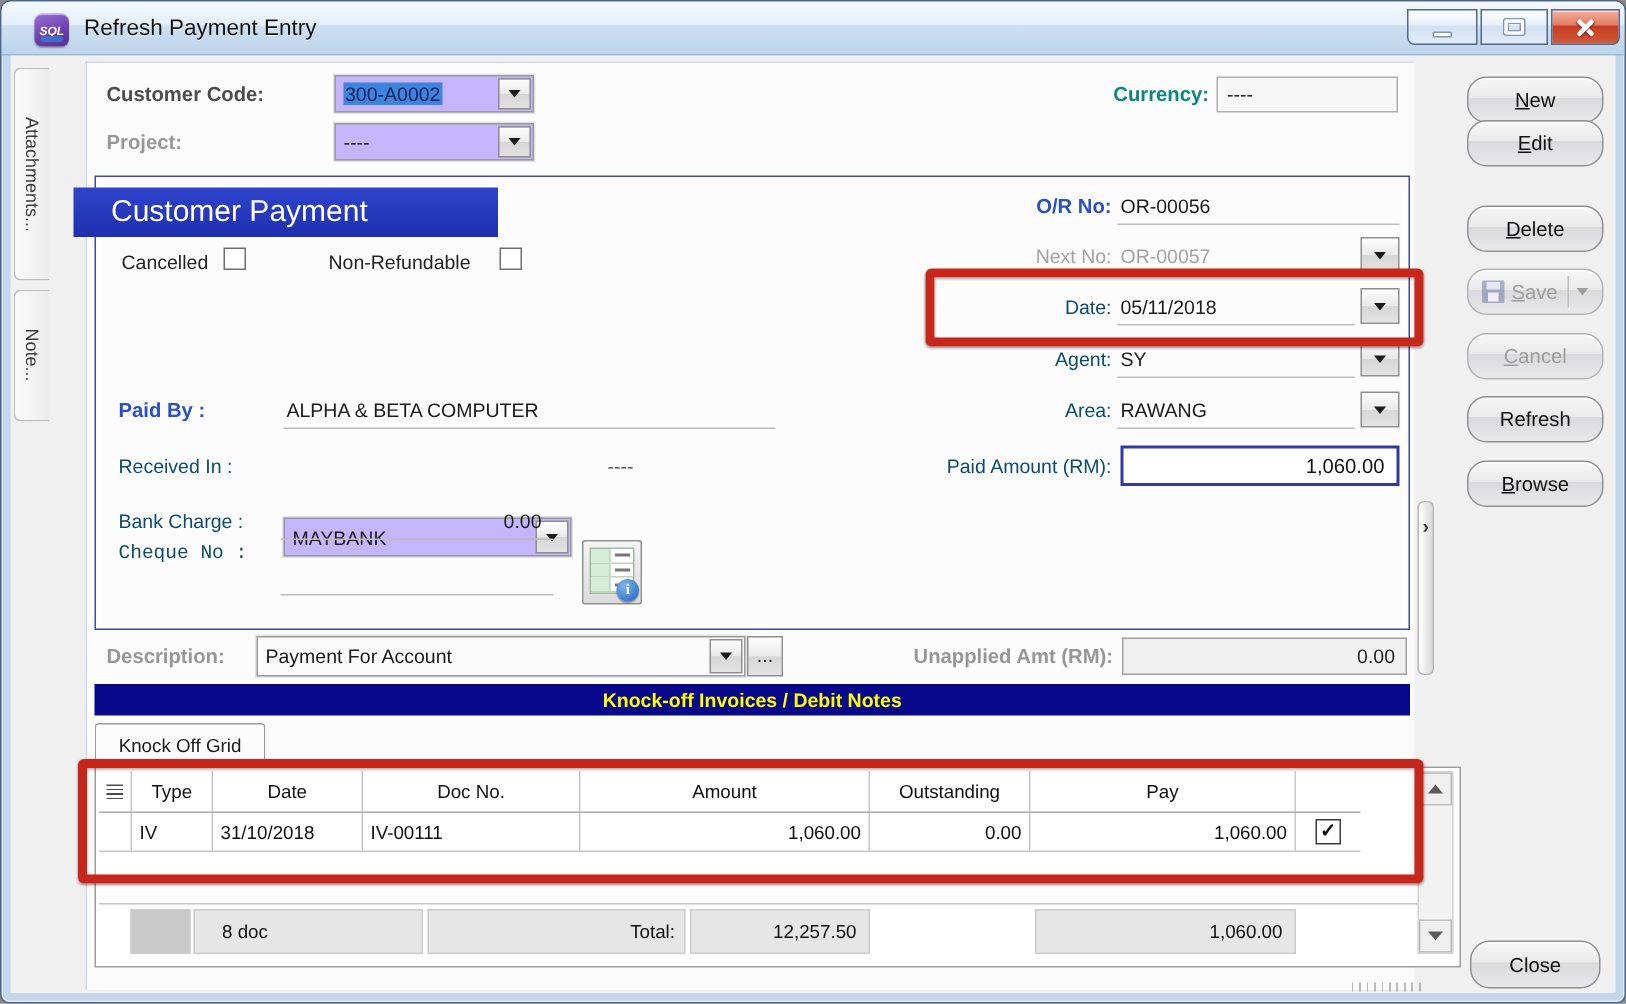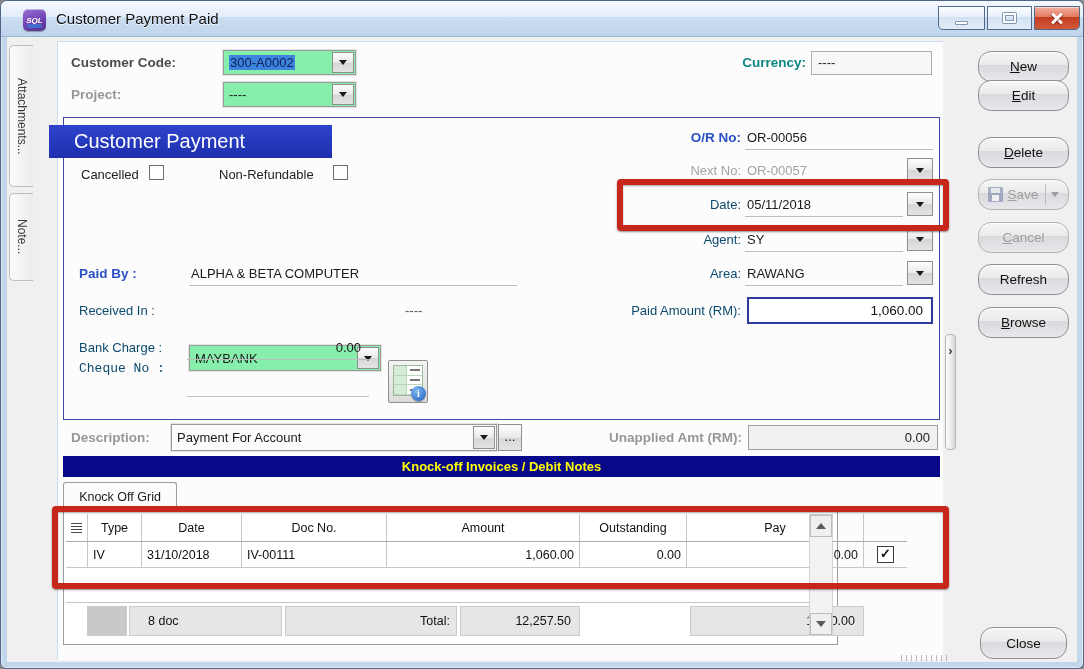--- a/index.html
+++ b/index.html
@@ -58,21 +58,21 @@
   .lbl-blue-b{ position:absolute; font-size:13.5px; color:#2b4fc4; font-weight:bold; }
   .lbl-gray-b{ position:absolute; font-size:13.5px; color:#979797; font-weight:bold; }
   .lbl-gray  { position:absolute; font-size:13px; color:#a3a3a3; }
   .lbl-dark-b{ position:absolute; font-size:13.5px; color:#4c4c4c; font-weight:bold; }
   .lbl-teal-b{ position:absolute; font-size:13.5px; color:#0e8585; font-weight:bold; }
   .val { position:absolute; font-size:13px; color:#1a1a1a; }
   .r { text-align:right; }
   .uline { border-bottom:1px solid #bdbdbd; position:absolute; }
 
   
-  .combo { position:absolute; background:#86efac; border:1px solid #9a9a9a;
+  .combo { position:absolute; background:#c4b5fd; border:1px solid #9a9a9a;
            box-shadow:0 0 0 1px #e3e3e3; }
   .combo .ctext { position:absolute; left:3px; top:2px; bottom:2px; right:25px; font-size:13px;
            color:#1a1a1a; display:flex; align-items:center; padding-left:2px; overflow:hidden; white-space:nowrap; }
   .ctext.sel span { background:#3d84dd; color:#0d1f5c; padding:0 1px; }
   .dd { position:absolute; right:1px; top:1px; bottom:1px; width:22px;
            background:linear-gradient(180deg,#fdfdfd,#e9e9e9 50%,#d6d6d6 51%,#e3e3e3);
            border:1px solid #8f8f8f; display:flex; align-items:center; justify-content:center; cursor:pointer; }
   .tri { width:0; height:0; border-left:4px solid transparent; border-right:4px solid transparent; border-top:5px solid #1a1a1a; }
   .dd-solo { position:absolute; width:26px; height:24px;
            background:linear-gradient(180deg,#fdfdfd,#e9e9e9 50%,#d6d6d6 51%,#e3e3e3);
@@ -112,21 +112,21 @@
            border:1px solid #9f9f9f; font-size:13px; color:#222; display:flex; align-items:center;
            justify-content:flex-end; padding-right:7px; }
 
   
   .ko-banner { position:absolute; left:62px; top:455px; width:877px; height:21px; background:#08088a;
            color:#ffff00; font-weight:bold; font-size:13px; text-align:center; line-height:21px; }
   .ko-tab { position:absolute; left:62px; top:481px; width:114px; height:30px; background:#fcfcfc;
            border:1px solid #9c9c9c; border-bottom:none; border-radius:3px 3px 0 0; font-size:12.5px;
            color:#1a1a1a; text-align:center; line-height:28px; cursor:pointer; z-index:2; }
 
-  .grid { position:absolute; left:62px; top:510px; width:775px; height:134px; background:#fff;
+  .grid { position:absolute; left:62px; top:510px; width:911px; height:134px; background:#fff;
            border:1px solid #9c9c9c; }
   .grid-header { position:absolute; left:2px; top:2px; height:28px; display:flex; border-bottom:1px solid #ababab; }
   .grid-header .gc { border-right:1px solid #c7c7c7; font-size:12.5px; color:#111;
            display:flex; align-items:center; justify-content:center; height:100%; }
   .grid-row { position:absolute; left:2px; top:30px; height:26px; display:flex; border-bottom:1px solid #c7c7c7; cursor:pointer; }
   .grid-row .gc { border-right:1px solid #c7c7c7; font-size:12.5px; color:#111; display:flex; align-items:center; height:100%; padding:0 5px; }
   .hamb { width:11px; height:10px; background:repeating-linear-gradient(180deg,#4a4a4a 0 1px,transparent 1px 3px); }
   .gcheck { width:17px; height:17px; border:1.5px solid #3c3c3c; background:#fff; margin:0 auto;
            font-size:13px; font-weight:bold; color:#111; line-height:14px; text-align:center; }
   .grid-sep { position:absolute; left:2px; right:28px; top:90px; border-top:1px solid #c4c4c4; }
@@ -169,21 +169,21 @@
 </head>
 <body>
 
 <div class="window">
 
   <div class="titlebar">
     <div class="app-icon">
         <span>SQL</span>
         <span class="bar"></span>
       </div>
-    <div class="title-text">Customer Payment Paid</div>
+    <div class="title-text">Refresh Payment Entry</div>
     <div class="caption-btn btn-min">
         <div class="glyph-min"></div>
       </div>
     <div class="caption-btn btn-max">
         <div class="glyph-max"></div>
       </div>
     <div class="caption-btn btn-close">
         <div class="glyph-close"></div>
       </div>
   </div>

